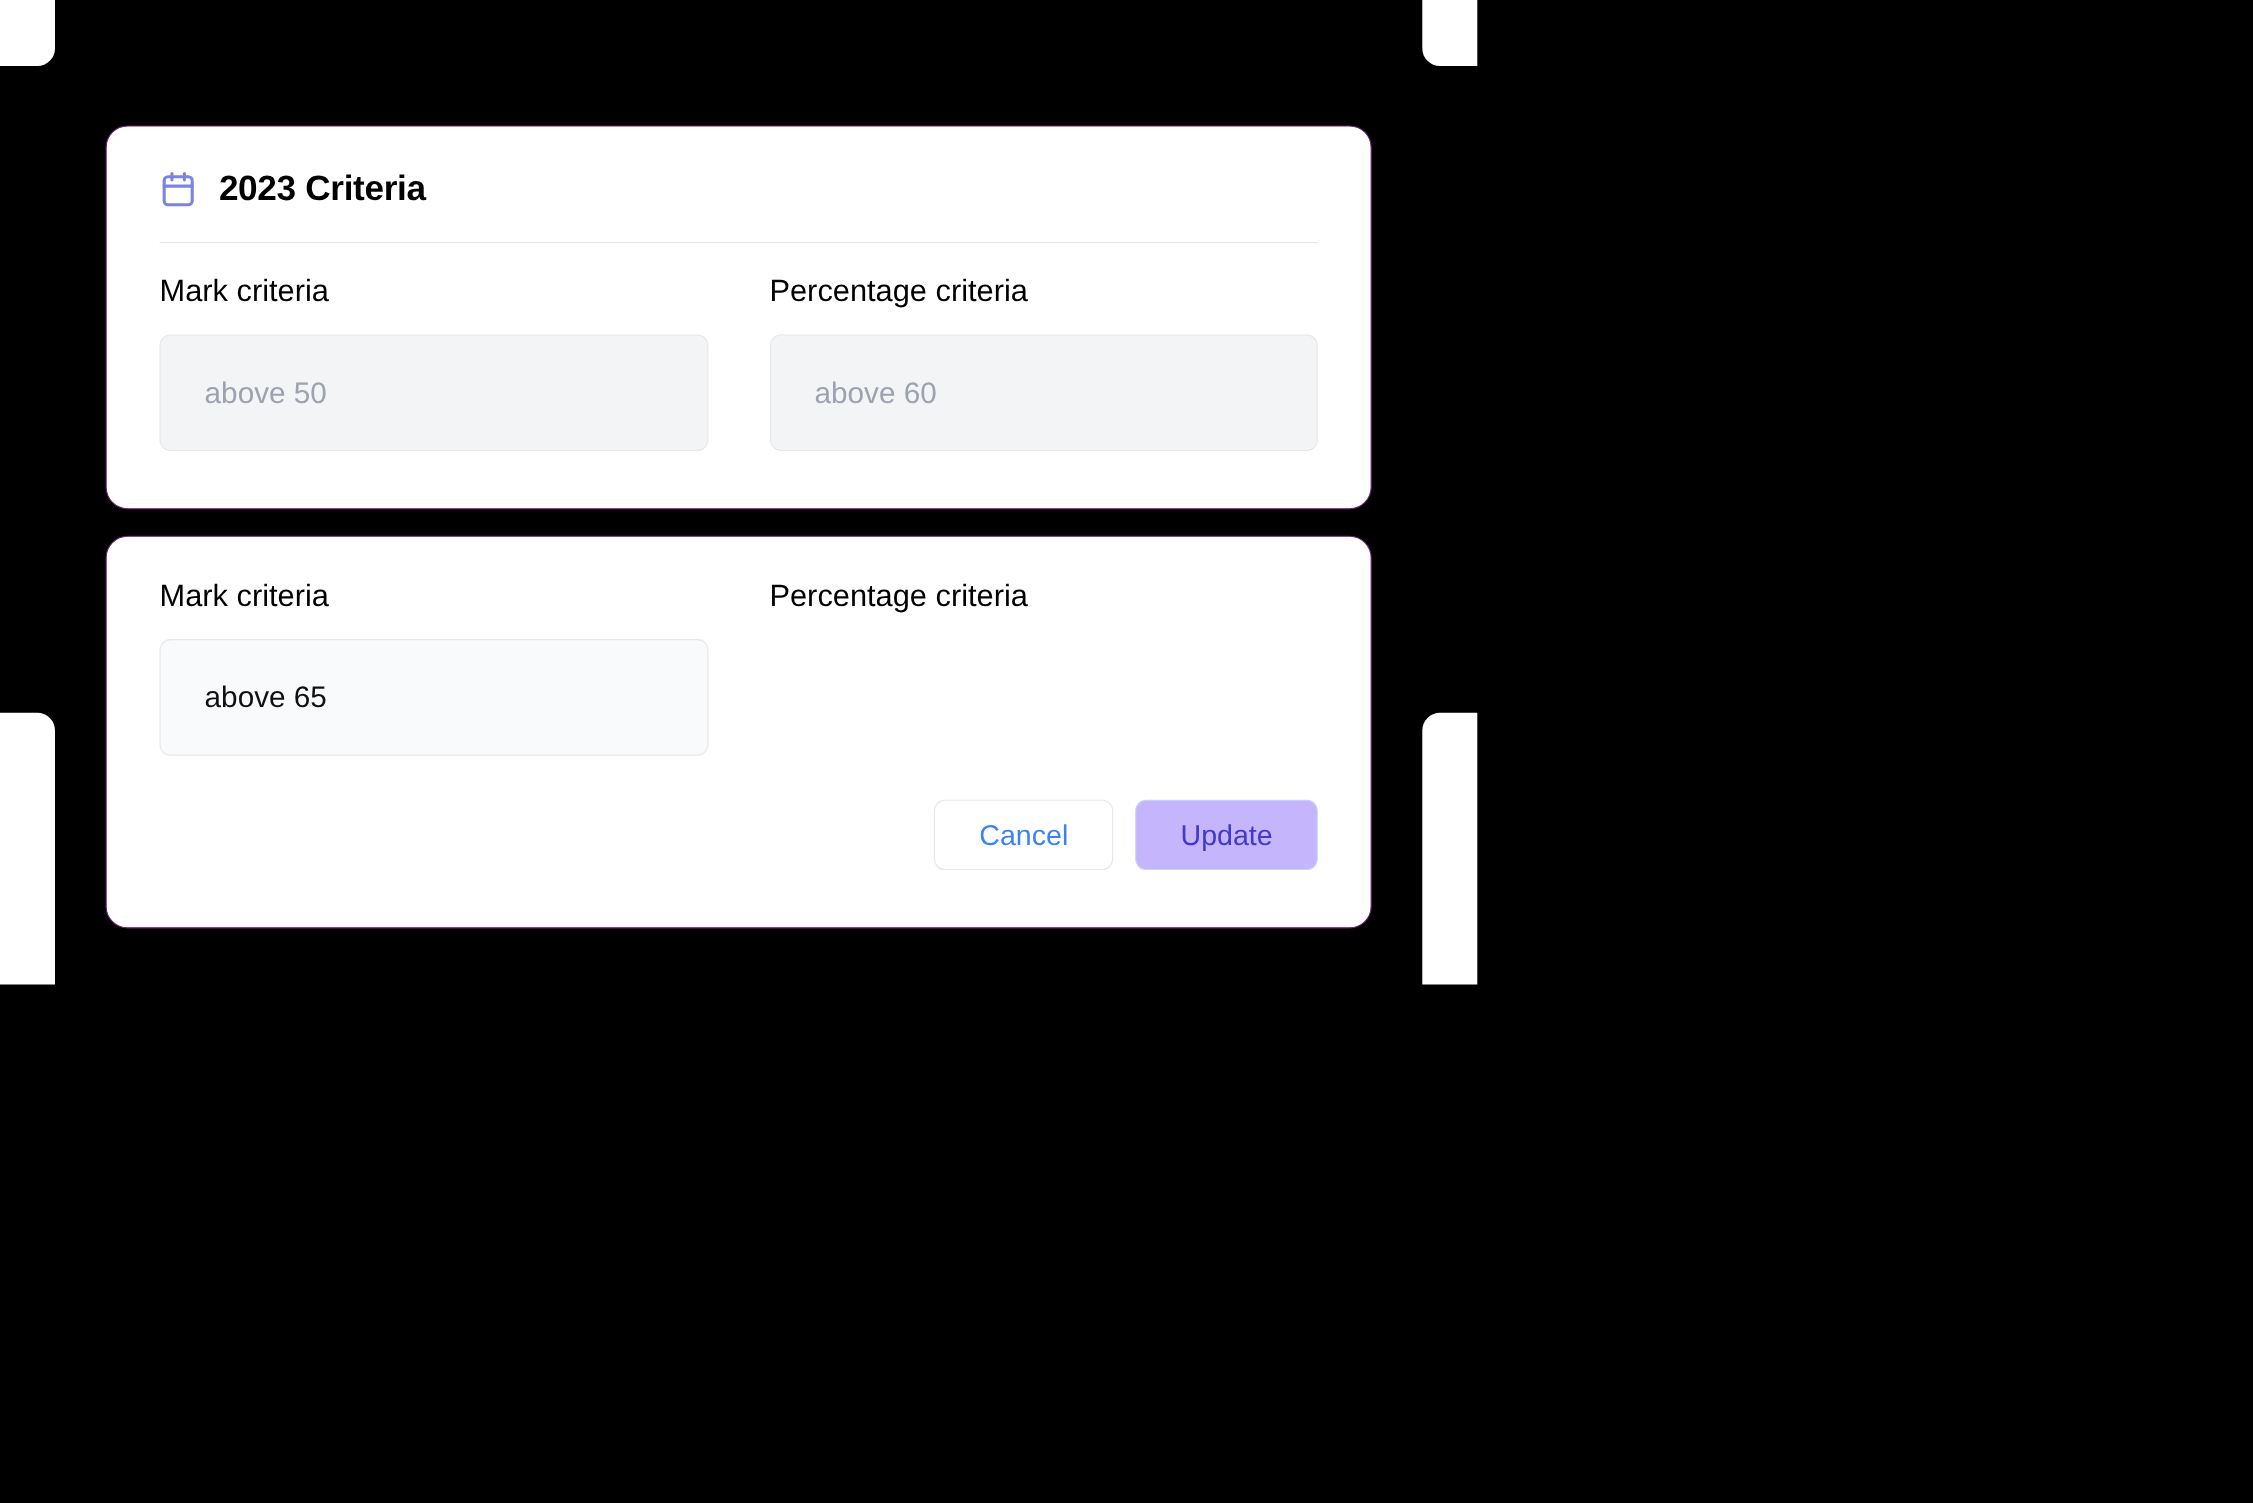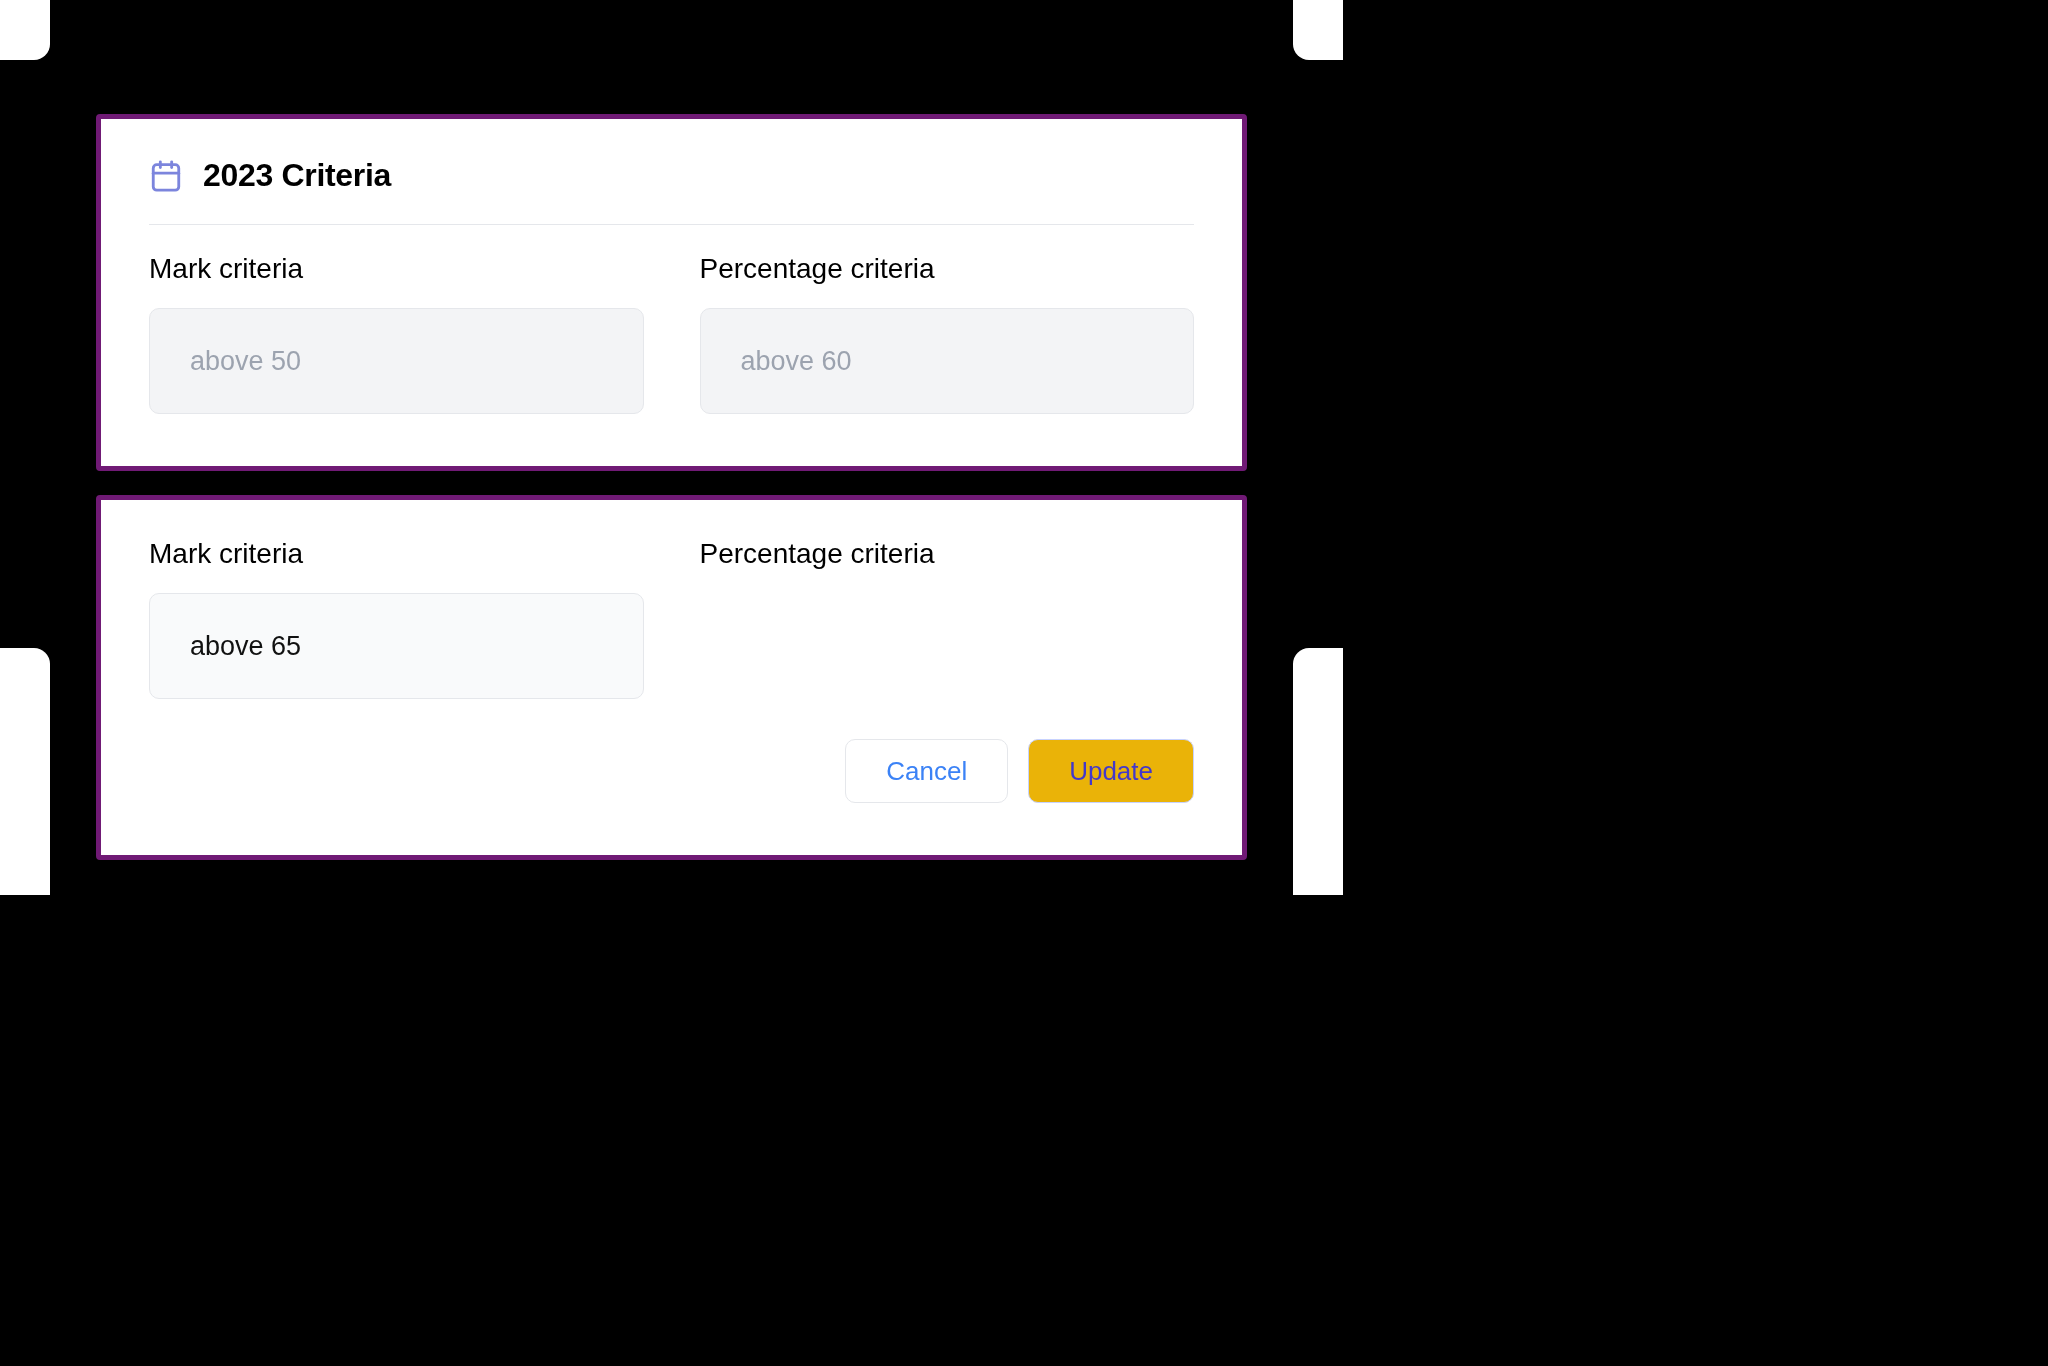--- a/index.html
+++ b/index.html
@@ -56,22 +56,22 @@
       top: 0;
       bottom: 0;
       display: flex;
       flex-direction: column;
       gap: 24px;
       padding-top: 114px;
     }
     
     .card {
       background: #fff;
-      border-radius: 4px;
-      border: 5px solid #701a75;
+      border-radius: 20px;
+      border: 1px solid #701a75;
       padding: 38px 48px 52px 48px;
       box-shadow: 0 1px 3px rgba(0,0,0,0.06), 0 1px 2px rgba(0,0,0,0.04);
     }
     
     .card-header {
       display: flex;
       align-items: center;
       gap: 20px;
       padding-bottom: 30px;
       border-bottom: 1px solid #e5e7eb;
@@ -148,21 +148,21 @@
       cursor: pointer;
       font-family: inherit;
     }
     
     .btn-secondary {
       background: #fff;
       color: #3b82f6;
     }
     
     .btn-primary {
-      background: #eab308;
+      background: #c4b5fd;
       color: #4338ca;
       border-color: #c7d2fe;
     }
   </style>
 </head>
 <body>
 
 <div class="side-fragment top-left"></div>
 <div class="side-fragment left"></div>
 <div class="side-fragment top-right"></div>

